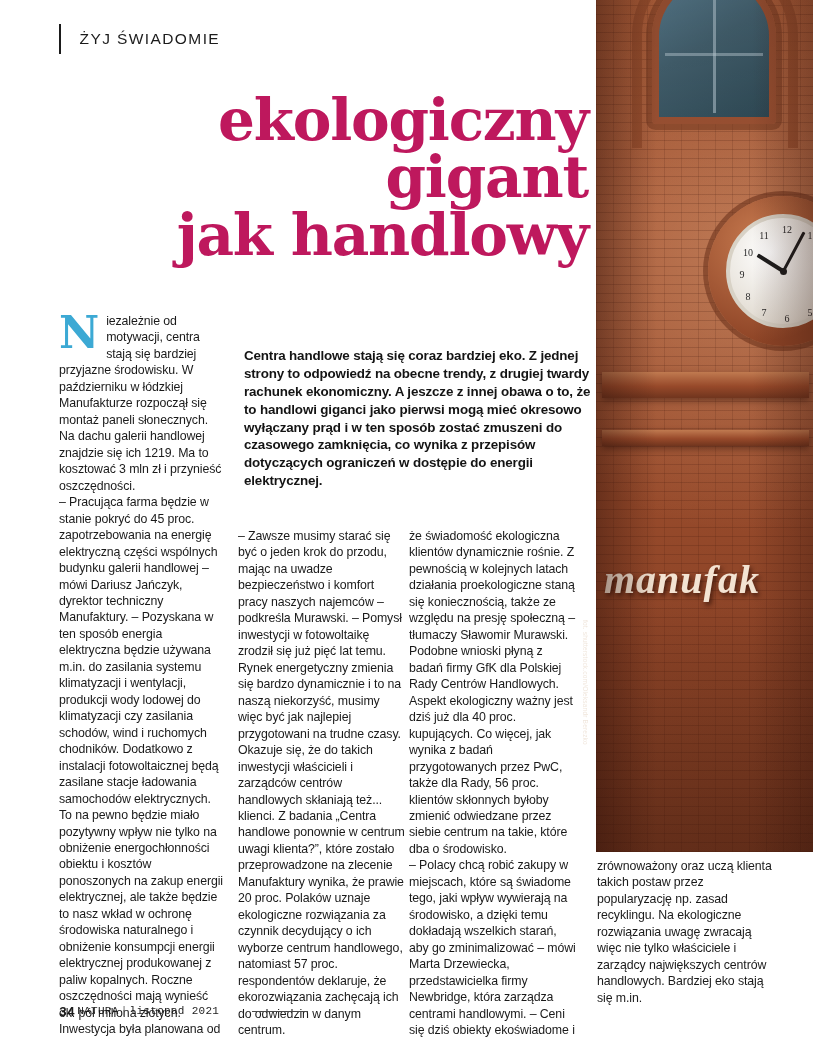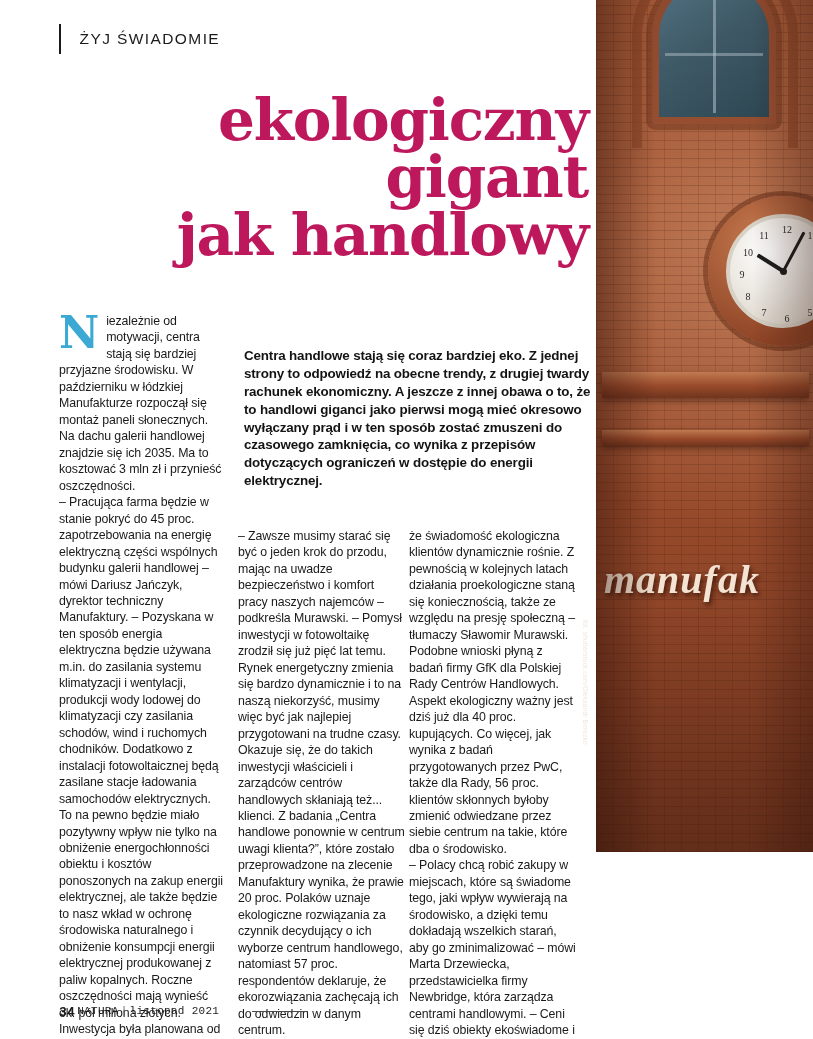--- a/index.html
+++ b/index.html
@@ -304,35 +304,38 @@
 
   <h1 class="headline">
     <span>ekologiczny</span>
     <span>gigant</span>
     <span>jak handlowy</span>
   </h1>
 
   <div class="standfirst">Centra handlowe stają się coraz bardziej eko. Z jednej strony to odpowiedź na obecne trendy, z drugiej twardy rachunek ekonomiczny. A jeszcze z innej obawa o to, że to handlowi giganci jako pierwsi mogą mieć okresowo wyłączany prąd i w ten sposób zostać zmuszeni do czasowego zamknięcia, co wynika z przepisów dotyczących ograniczeń w dostępie do energii elektrycznej.</div>
 
   <div class="col" id="col1">
-    <p><span class="dropcap">N</span><span>iezależnie od motywacji, centra stają się bardziej przyjazne środowisku. W październiku w łódzkiej Manufakturze rozpoczął się montaż paneli słonecznych. Na dachu galerii handlowej znajdzie się ich 2035. Ma to kosztować 3 mln zł i przynieść oszczędności.</span></p>
+    <p><span class="dropcap">N</span><span>iezależnie od motywacji, centra stają się bardziej przyjazne środowisku. W październiku w łódzkiej Manufakturze rozpoczął się montaż paneli słonecznych. Na dachu galerii handlowej znajdzie się ich 1219. Ma to kosztować 3 mln zł i przynieść oszczędności.</span></p>
     <p>– Pracująca farma będzie w stanie pokryć do 45 proc. zapotrzebowania na energię elektryczną części wspólnych budynku galerii handlowej – mówi Dariusz Jańczyk, dyrektor techniczny Manufaktury. – Pozyskana w ten sposób energia elektryczna będzie używana m.in. do zasilania systemu klimatyzacji i wentylacji, produkcji wody lodowej do klimatyzacji czy zasilania schodów, wind i ruchomych chodników. Dodatkowo z instalacji fotowoltaicznej będą zasilane stacje ładowania samochodów elektrycznych. To na pewno będzie miało pozytywny wpływ nie tylko na obniżenie energochłonności obiektu i kosztów ponoszonych na zakup energii elektrycznej, ale także będzie to nasz wkład w ochronę środowiska naturalnego i obniżenie konsumpcji energii elektrycznej produkowanej z paliw kopalnych. Roczne oszczędności mają wynieść ok. pół miliona złotych. Inwestycja była planowana od kilku lat. Sławomir Murawski, dyrektor Manufaktury zaznacza, że zarządzanie tak dużym obiektem to proces, w którym trzeba skupić się na długofalowych działaniach.</p>
   </div>
 
   <div class="col" id="col2">
     <p>– Zawsze musimy starać się być o jeden krok do przodu, mając na uwadze bezpieczeństwo i komfort pracy naszych najemców – podkreśla Murawski. – Pomysł inwestycji w fotowoltaikę zrodził się już pięć lat temu. Rynek energetyczny zmienia się bardzo dynamicznie i to na naszą niekorzyść, musimy więc być jak najlepiej przygotowani na trudne czasy.</p>
     <p>Okazuje się, że do takich inwestycji właścicieli i zarządców centrów handlowych skłaniają też... klienci. Z badania „Centra handlowe ponownie w centrum uwagi klienta?”, które zostało przeprowadzone na zlecenie Manufaktury wynika, że prawie 20 proc. Polaków uznaje ekologiczne rozwiązania za czynnik decydujący o ich wyborze centrum handlowego, natomiast 57 proc. respondentów deklaruje, że ekorozwiązania zachęcają ich do odwiedzin w danym centrum.</p>
     <p>– Te wyniki może nie są jeszcze imponujące, ale obserwujemy,</p>
   </div>
 
   <div class="col" id="col3">
     <p>że świadomość ekologiczna klientów dynamicznie rośnie. Z pewnością w kolejnych latach działania proekologiczne staną się koniecznością, także ze względu na presję społeczną – tłumaczy Sławomir Murawski. Podobne wnioski płyną z badań firmy GfK dla Polskiej Rady Centrów Handlowych. Aspekt ekologiczny ważny jest dziś już dla 40 proc. kupujących. Co więcej, jak wynika z badań przygotowanych przez PwC, także dla Rady, 56 proc. klientów skłonnych byłoby zmienić odwiedzane przez siebie centrum na takie, które dba o środowisko.</p>
     <p>– Polacy chcą robić zakupy w miejscach, które są świadome tego, jaki wpływ wywierają na środowisko, a dzięki temu dokładają wszelkich starań, aby go zminimalizować – mówi Marta Drzewiecka, przedstawicielka firmy Newbridge, która zarządza centrami handlowymi. – Ceni się dziś obiekty ekoświadome i ekoodpowiedzialne, które działają w sposób</p>
   </div>
 
+  <div class="col" id="col4">
+    <p>zrównoważony oraz uczą klienta takich postaw przez popularyzację np. zasad recyklingu. Na ekologiczne rozwiązania uwagę zwracają więc nie tylko właściciele i zarządcy największych centrów handlowych. Bardziej eko stają się m.in.</p>
+  </div>
 
   <div class="footer">
     <span class="footer-page">34</span>
     <span>NATURA</span>
     <span class="footer-sep">|</span>
     <span>listopad 2021</span>
   </div>
   <div class="footer-rule"></div>
 
 </div>

